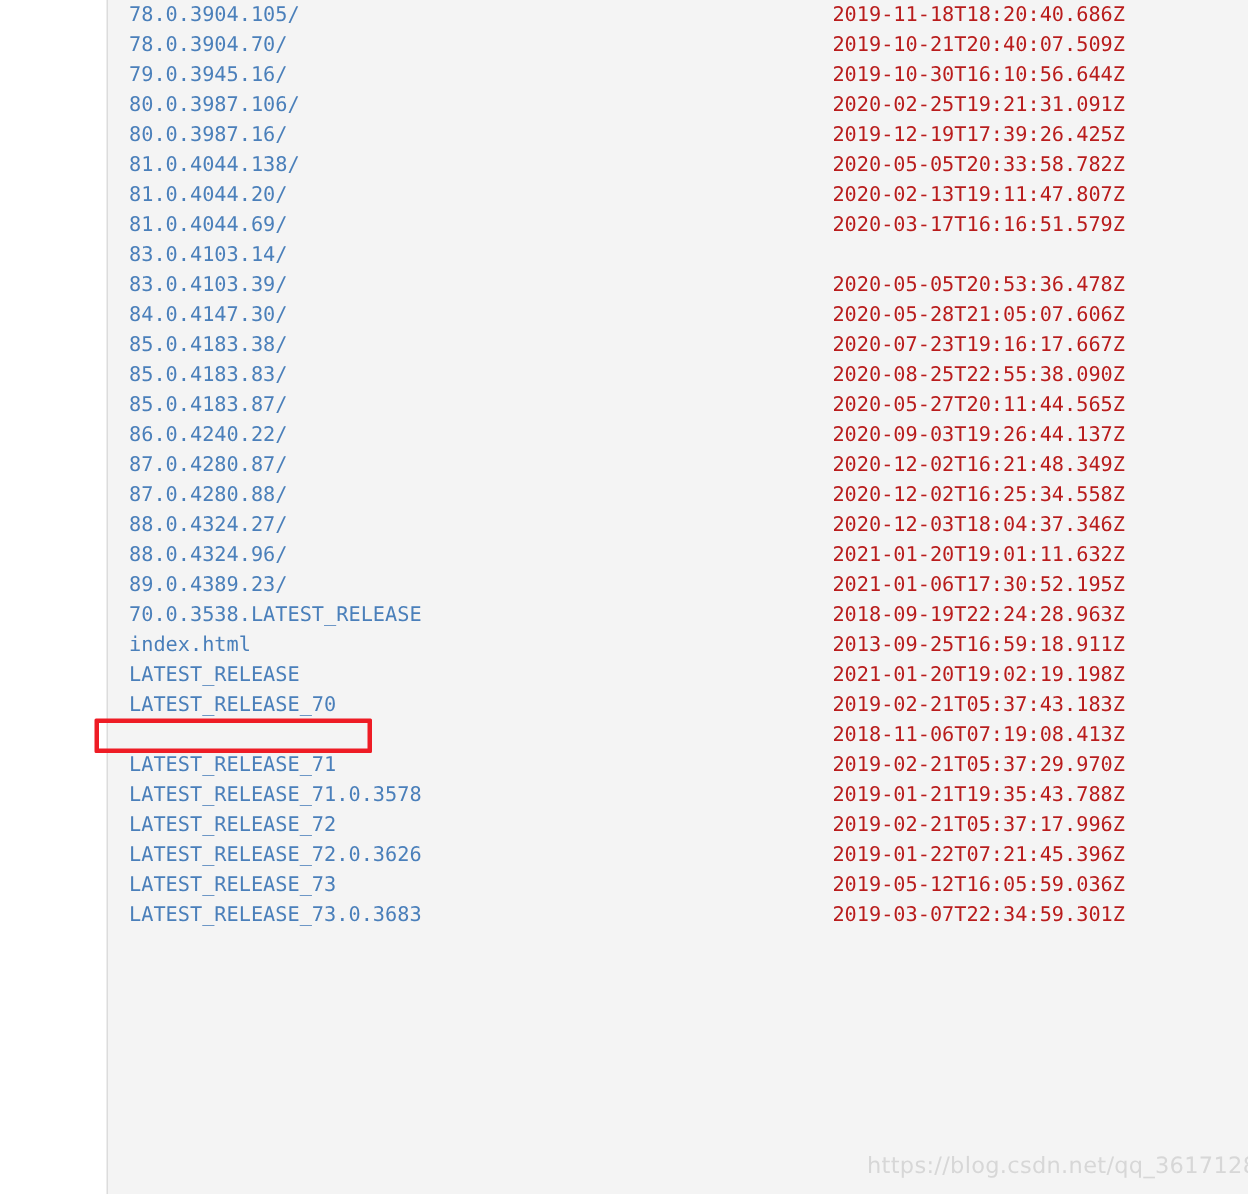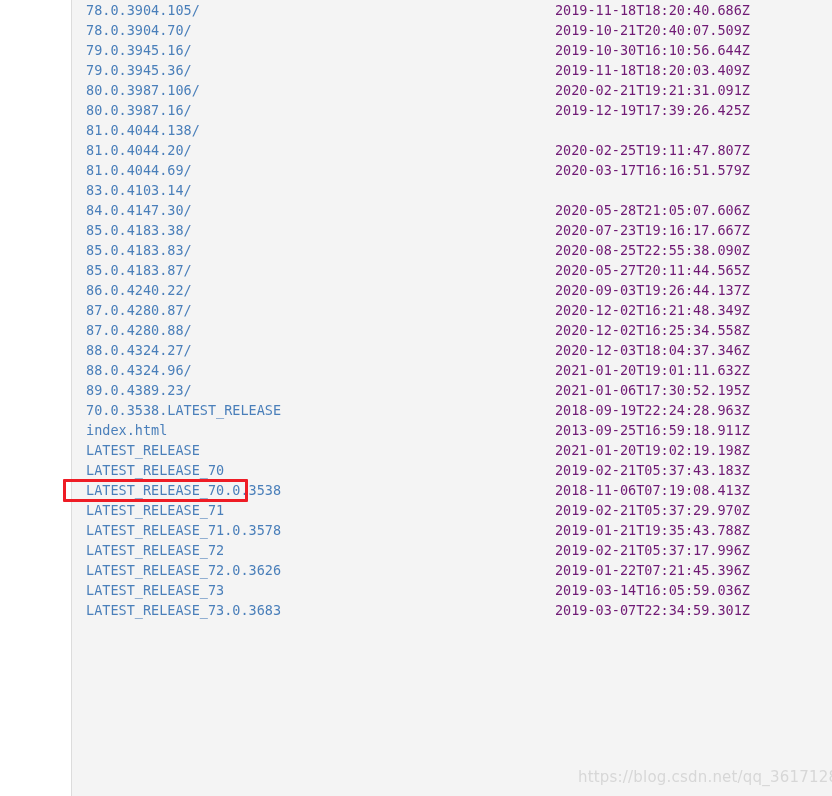--- a/index.html
+++ b/index.html
@@ -54,21 +54,21 @@
     cursor: pointer;
   }
 
   .date {
     position: absolute;
     left: 330px;
     width: 420px;
     top: 0;
     text-align: right;
     font-size: 13.5px;
-    color: #701a75;
+    color: #b91c1c;
   }
 
   
   #highlight-box {
     position: absolute;
     left: 63px;
     top: 479px;
     width: 185px;
     height: 23px;
     border: 3px solid #ee1c25;
@@ -102,46 +102,47 @@
     </div>
     <div class="row">
       <a class="name">78.0.3904.70/</a>
       <span class="date">2019-10-21T20:40:07.509Z</span>
     </div>
     <div class="row">
       <a class="name">79.0.3945.16/</a>
       <span class="date">2019-10-30T16:10:56.644Z</span>
     </div>
     <div class="row">
-      <a class="name">79.0.3945.36/</a>
-      <span class="date">2019-11-18T18:20:03.409Z</span>
-    </div>
-    <div class="row">
       <a class="name">80.0.3987.106/</a>
-      <span class="date">2020-02-21T19:21:31.091Z</span>
+      <span class="date">2020-02-25T19:21:31.091Z</span>
     </div>
     <div class="row">
       <a class="name">80.0.3987.16/</a>
       <span class="date">2019-12-19T17:39:26.425Z</span>
     </div>
     <div class="row">
       <a class="name">81.0.4044.138/</a>
+      <span class="date">2020-05-05T20:33:58.782Z</span>
     </div>
     <div class="row">
       <a class="name">81.0.4044.20/</a>
-      <span class="date">2020-02-25T19:11:47.807Z</span>
+      <span class="date">2020-02-13T19:11:47.807Z</span>
     </div>
     <div class="row">
       <a class="name">81.0.4044.69/</a>
       <span class="date">2020-03-17T16:16:51.579Z</span>
     </div>
     <div class="row">
       <a class="name">83.0.4103.14/</a>
     </div>
     <div class="row">
+      <a class="name">83.0.4103.39/</a>
+      <span class="date">2020-05-05T20:53:36.478Z</span>
+    </div>
+    <div class="row">
       <a class="name">84.0.4147.30/</a>
       <span class="date">2020-05-28T21:05:07.606Z</span>
     </div>
     <div class="row">
       <a class="name">85.0.4183.38/</a>
       <span class="date">2020-07-23T19:16:17.667Z</span>
     </div>
     <div class="row">
       <a class="name">85.0.4183.83/</a>
       <span class="date">2020-08-25T22:55:38.090Z</span>
@@ -184,42 +185,41 @@
     </div>
     <div class="row">
       <a class="name">LATEST_RELEASE</a>
       <span class="date">2021-01-20T19:02:19.198Z</span>
     </div>
     <div class="row">
       <a class="name">LATEST_RELEASE_70</a>
       <span class="date">2019-02-21T05:37:43.183Z</span>
     </div>
     <div class="row">
-      <a class="name">LATEST_RELEASE_70.0.3538</a>
       <span class="date">2018-11-06T07:19:08.413Z</span>
     </div>
     <div class="row">
       <a class="name">LATEST_RELEASE_71</a>
       <span class="date">2019-02-21T05:37:29.970Z</span>
     </div>
     <div class="row">
       <a class="name">LATEST_RELEASE_71.0.3578</a>
       <span class="date">2019-01-21T19:35:43.788Z</span>
     </div>
     <div class="row">
       <a class="name">LATEST_RELEASE_72</a>
       <span class="date">2019-02-21T05:37:17.996Z</span>
     </div>
     <div class="row">
       <a class="name">LATEST_RELEASE_72.0.3626</a>
       <span class="date">2019-01-22T07:21:45.396Z</span>
     </div>
     <div class="row">
       <a class="name">LATEST_RELEASE_73</a>
-      <span class="date">2019-03-14T16:05:59.036Z</span>
+      <span class="date">2019-05-12T16:05:59.036Z</span>
     </div>
     <div class="row">
       <a class="name">LATEST_RELEASE_73.0.3683</a>
       <span class="date">2019-03-07T22:34:59.301Z</span>
     </div>
   </div>
 
 <div id="highlight-box"></div>
 
 <div id="watermark">https://blog.csdn.net/qq_36171287</div>

